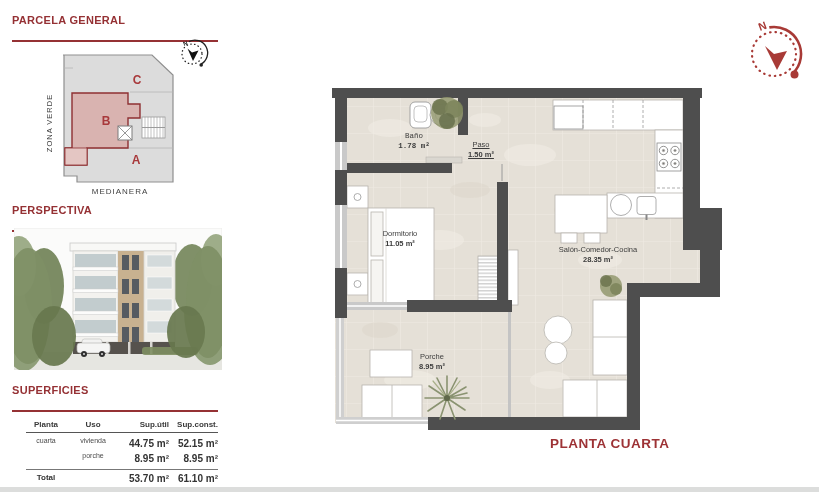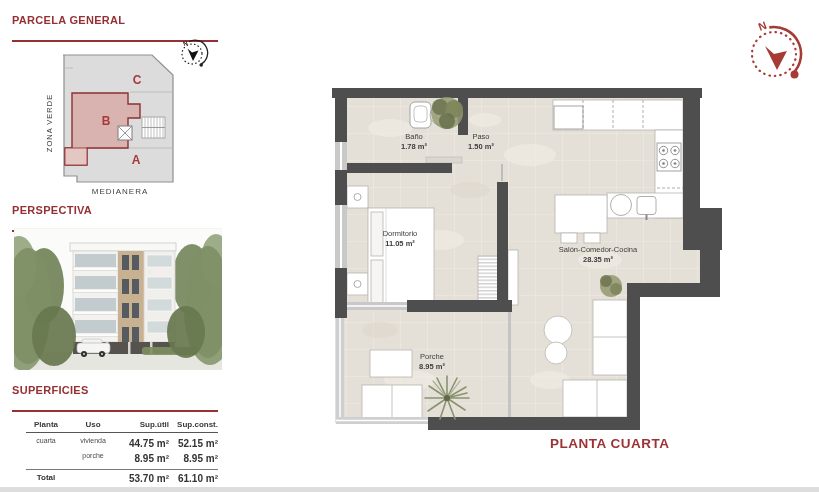--- a/index.html
+++ b/index.html
@@ -320,25 +320,25 @@
           <circle cx="296" cy="209" r="6" fill="#7d855c" opacity="0.9"></circle>
         </g>
         <g stroke="#8a9371" stroke-width="1.6" stroke-linecap="round">
           <path d="M127,318 L127,296 M127,318 L146,307 M127,318 L149,318 M127,318 L145,330 M127,318 L135,339 M127,318 L120,339 M127,318 L108,331 M127,318 L105,318 M127,318 L109,306 M127,318 L117,298 M127,318 L137,298 M127,318 L147,313"></path>
           <path d="M127,318 L140,301 M127,318 L113,301" stroke="#a8b089" stroke-width="1.2"></path>
           <circle cx="127" cy="318" r="3" fill="#5f684a" stroke="none"></circle>
         </g>
       </g>
     </svg>
 
-    <div class="room-label" style="left:64px;top:52px;width:60px;">
+    <div class="room-label" style="left:64px;top:52px;width:60px;font-family:Liberation Mono, monospace;">
       <span class="rname">Baño</span>
       <span class="rarea">1.78 m²</span>
     </div>
-    <div class="room-label" style="left:132px;top:52px;width:58px;">
+    <div class="room-label" style="left:132px;top:60px;width:58px;text-decoration:underline;">
       <span class="rname">Paso</span>
       <span class="rarea">1.50 m²</span>
     </div>
     <div class="room-label" style="left:38px;top:149px;width:84px;">
       <span class="rname">Dormitorio</span>
       <span class="rarea">11.05 m²</span>
     </div>
     <div class="room-label" style="left:204px;top:165px;width:148px;">
       <span class="rname">Salón-Comedor-Cocina</span>
       <span class="rarea">28.35 m²</span>

